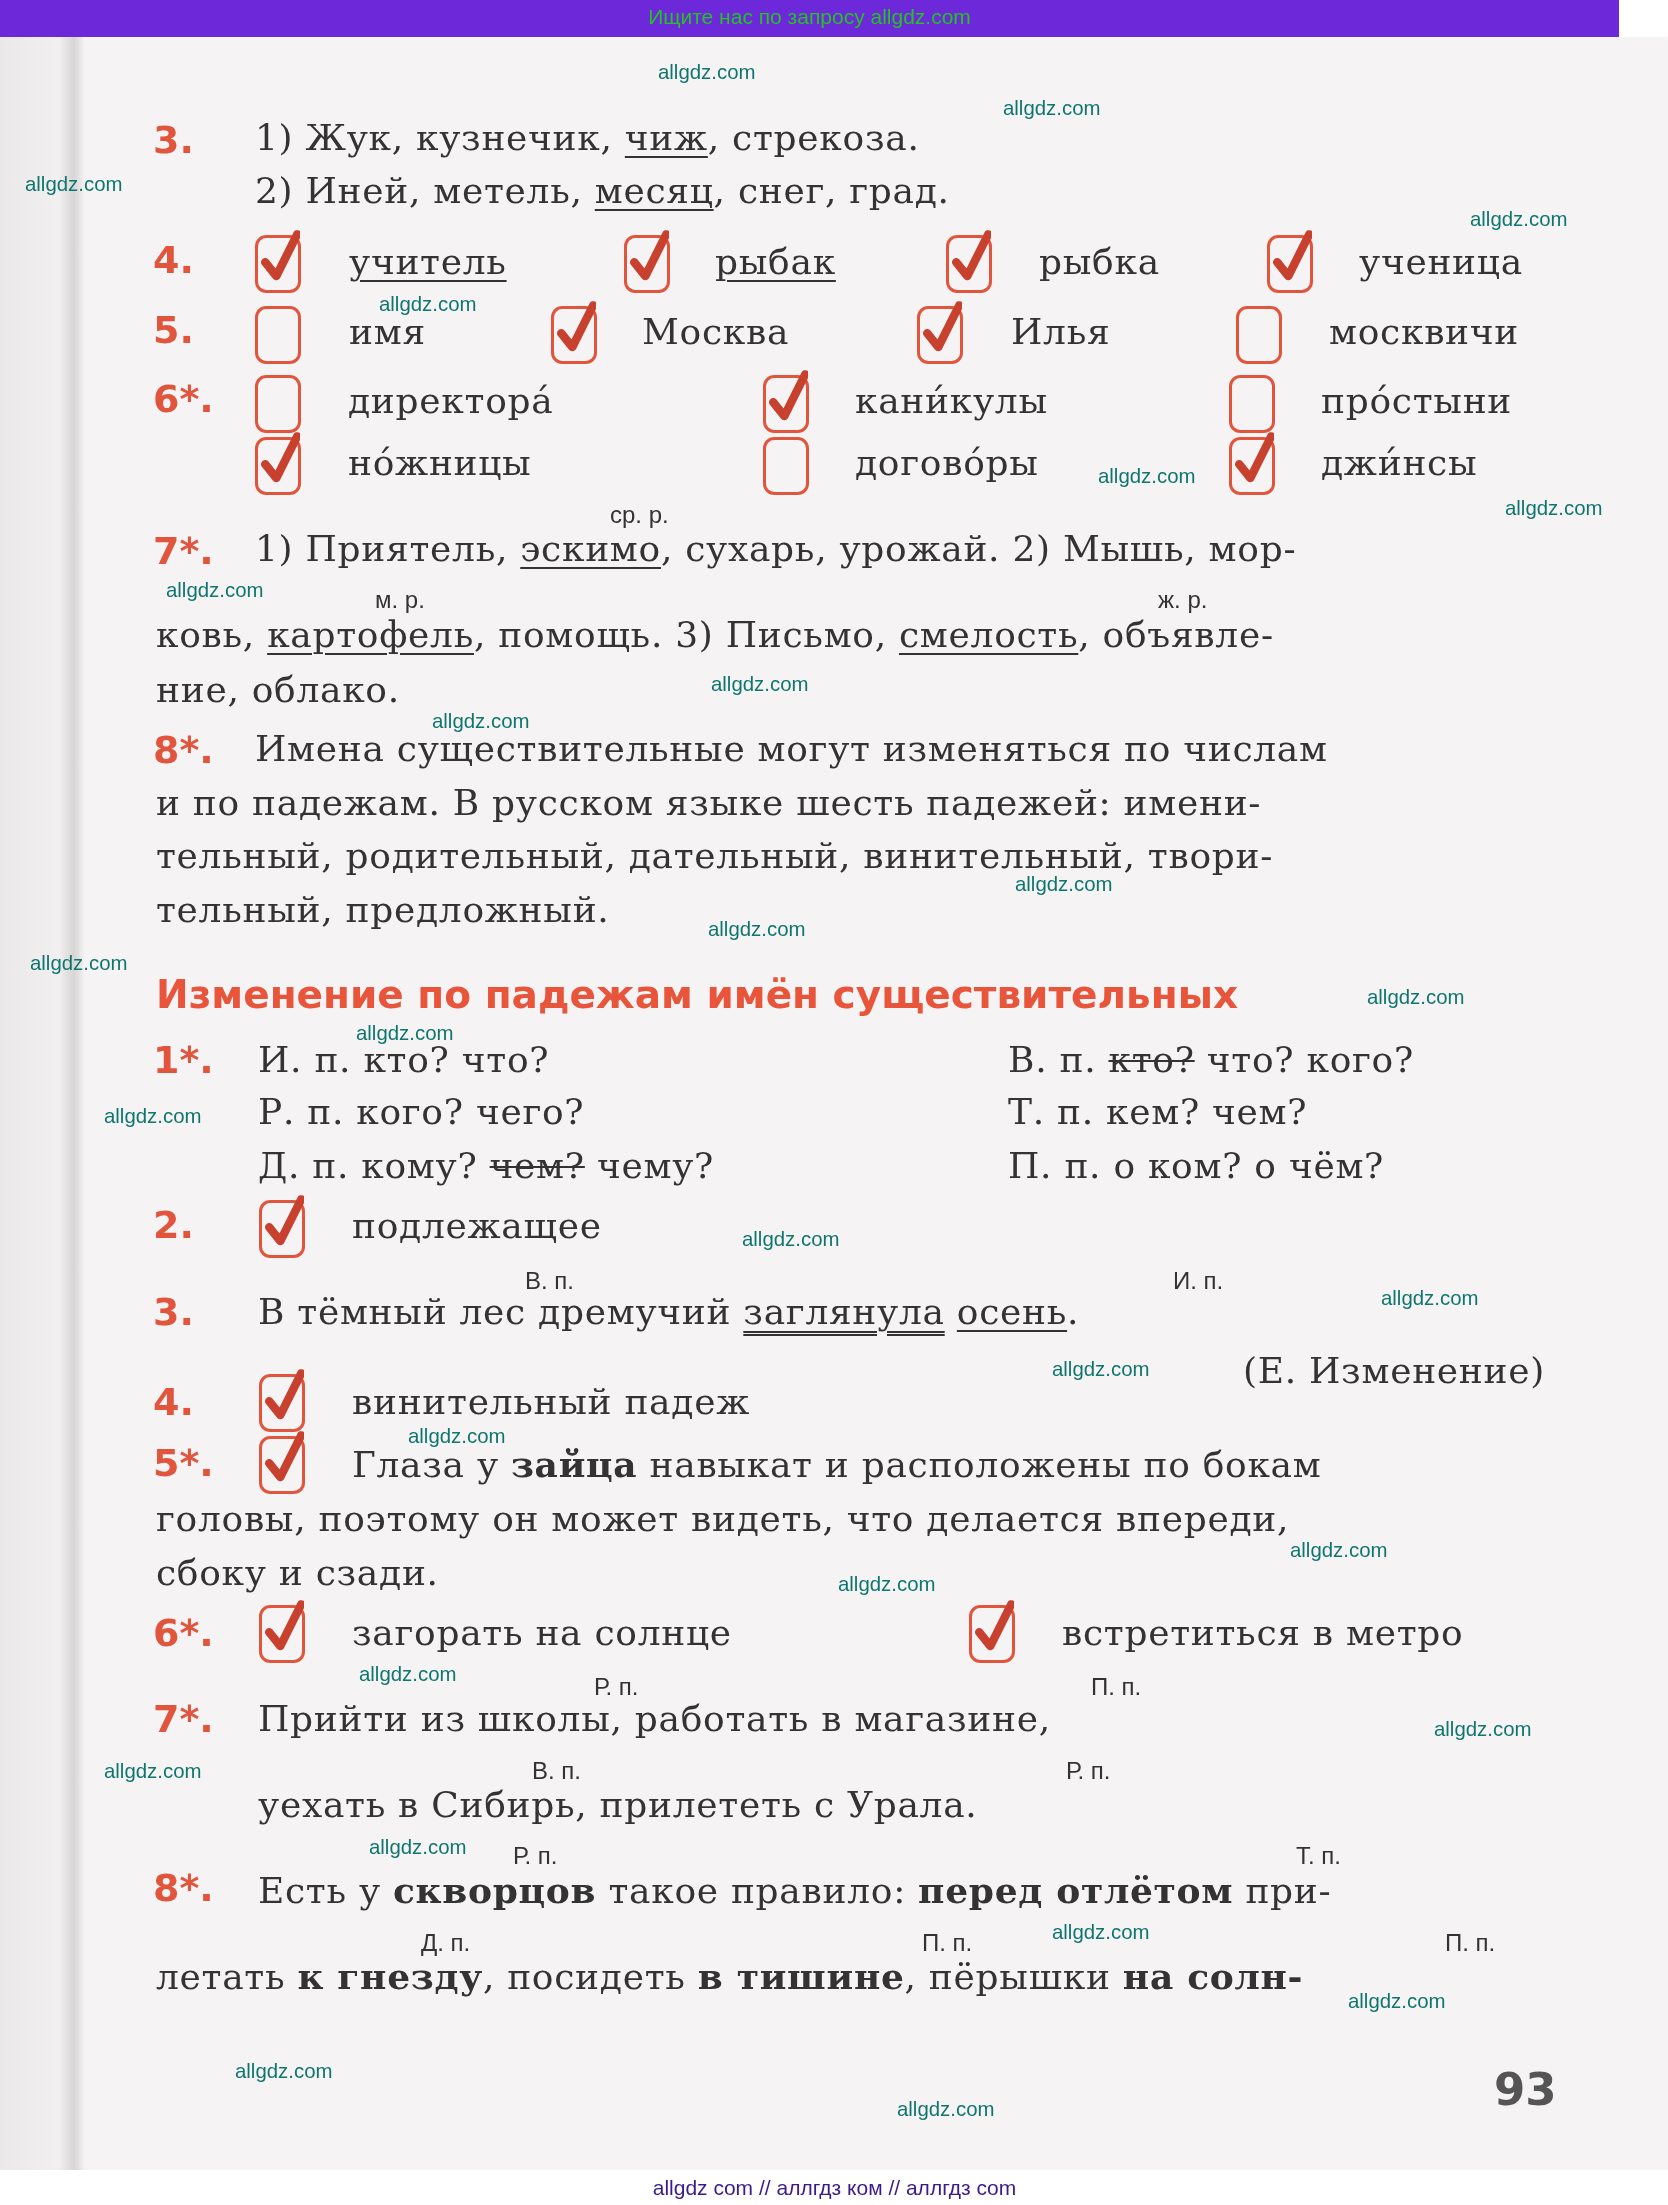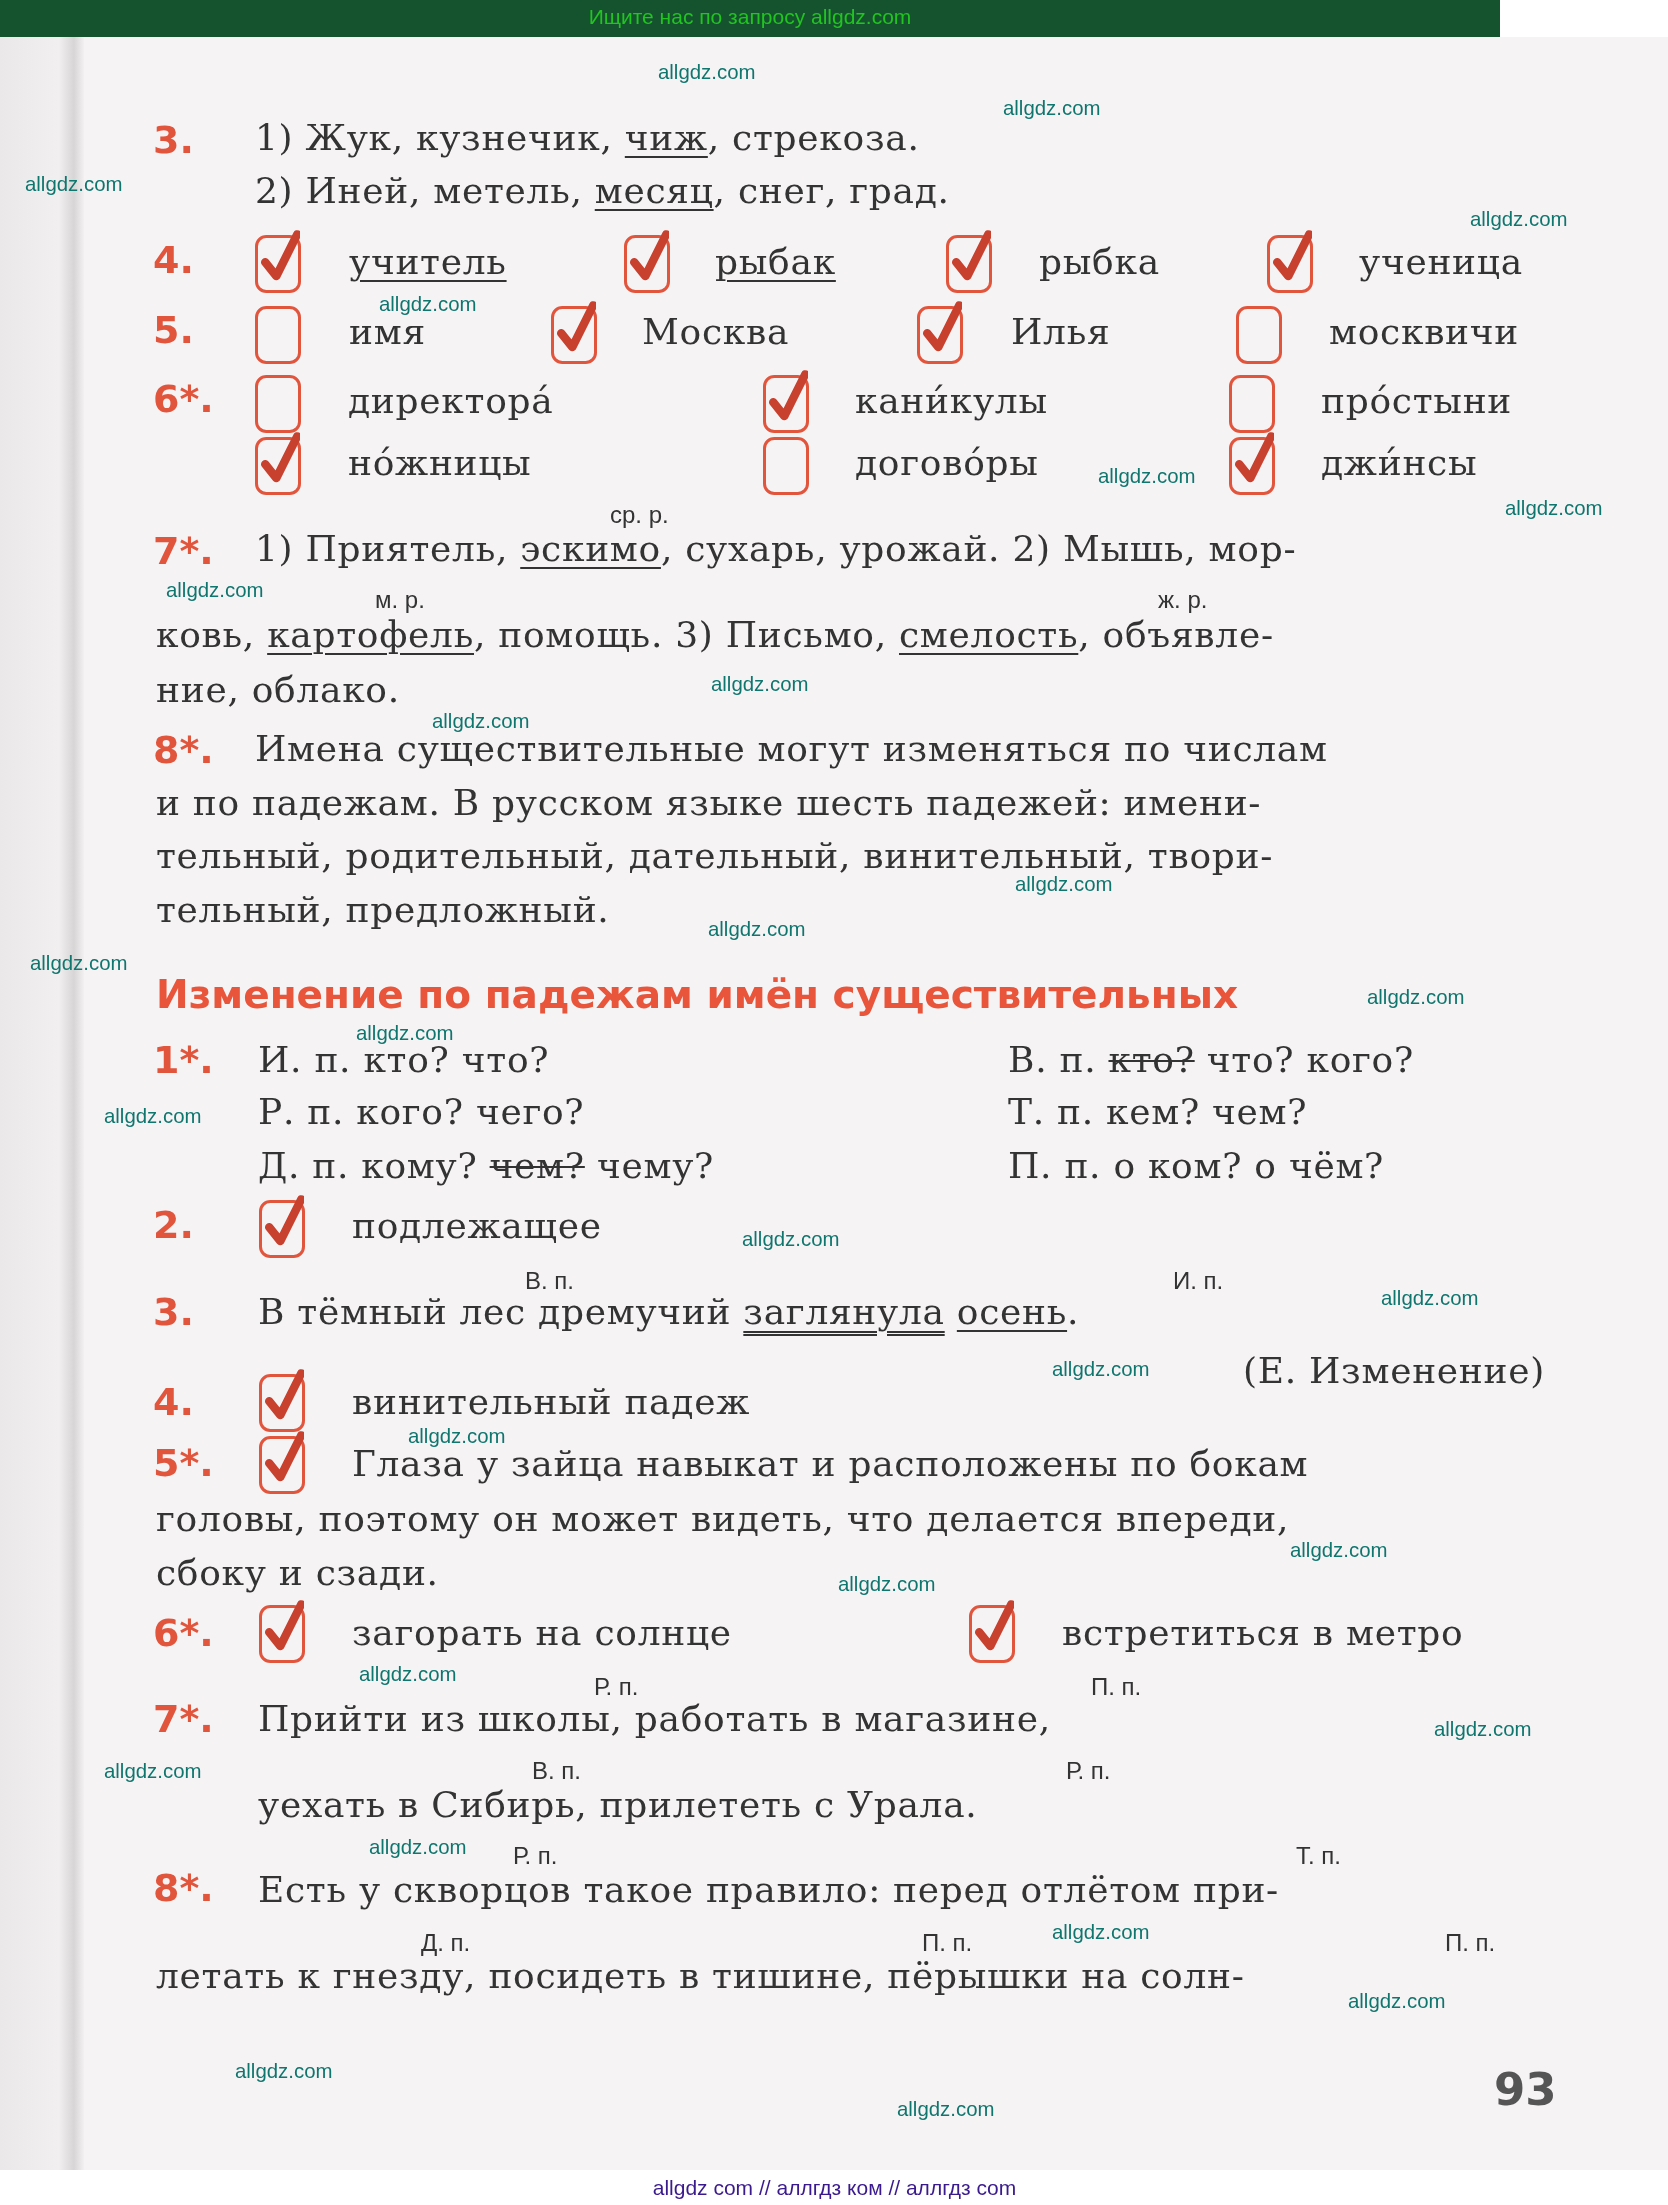--- a/index.html
+++ b/index.html
@@ -1,33 +1,33 @@
 <!DOCTYPE html>
 <html style="font-size:11.3px"><head>
 <meta charset="utf-8">
 <style>
   html, body { margin:0; padding:0; }
   body { width:1669px; height:2205px; position:relative; background:#ffffff; overflow:hidden;
          font-family:"DejaVu Serif","Liberation Serif",serif; color:#2f2f2f; }
-  .topbar { position:absolute; left:0; top:0; width:1500px; height:37px; background:#14532d; text-align:center;
+  .topbar { position:absolute; left:0; top:0; width:1619px; height:37px; background:#6d28d9; text-align:center;
             font-family:"Liberation Sans",sans-serif; font-size:21px; line-height:34px; color:#22c322; }
   .page { position:absolute; left:0; top:37px; width:1669px; height:2133px; background:#f6f3f5; }
   .spine { position:absolute; left:0; top:37px; width:84px; height:2133px;
            background:linear-gradient(90deg,#ebe8ea 0%,#f2eff1 70%,#d8d5d7 88%,#f3f0f2 100%); }
   .bottombar { position:absolute; left:0; top:2170px; width:1669px; height:35px; background:#fff; text-align:center;
                font-family:"Liberation Sans",sans-serif; font-size:21px; line-height:35px; color:#3a1a8c; }
   .wm { position:absolute; font-family:"Liberation Sans",sans-serif; font-size:20.4px; color:#0f766e; white-space:nowrap; }
   .num { position:absolute; font-family:"DejaVu Sans","Liberation Sans",sans-serif; font-weight:bold; font-size:38px;
          color:#e2553d; white-space:nowrap; }
   .t { position:absolute; font-size:36px; white-space:nowrap; letter-spacing:0.7px; color:#333; }
   .note { position:absolute; font-family:"Liberation Sans",sans-serif; font-size:24px; color:#333; white-space:nowrap; }
   .u { text-decoration:underline; text-underline-offset:5.6px; text-decoration-thickness:2.1px; }
   .uu { text-decoration:underline double; text-underline-offset:7px; text-decoration-thickness:2.1px; }
   .strike { text-decoration:line-through; text-decoration-thickness:2.1px; }
-  .b { font-weight:normal;text-align:right; }
+  .b { font-weight:bold;text-align:right; }
   .heading { position:absolute; font-family:"DejaVu Sans","Liberation Sans",sans-serif; font-weight:bold;
              font-size:39px; color:#e8553b; white-space:nowrap; }
   .cb { position:absolute; width:46px; height:58px; border:3.5px solid #e2553d; border-radius:11.3px; box-sizing:border-box; }
   .cb svg { position:absolute; left:2.8px; top:-8.4px; }
   .pagenum { position:absolute; font-family:"DejaVu Sans",sans-serif; font-weight:bold; font-size:45px; color:#555;text-align:right; }
 </style>
 </head>
 <body>
 
 <div class="topbar">Ищите нас по запросу allgdz.com</div>

